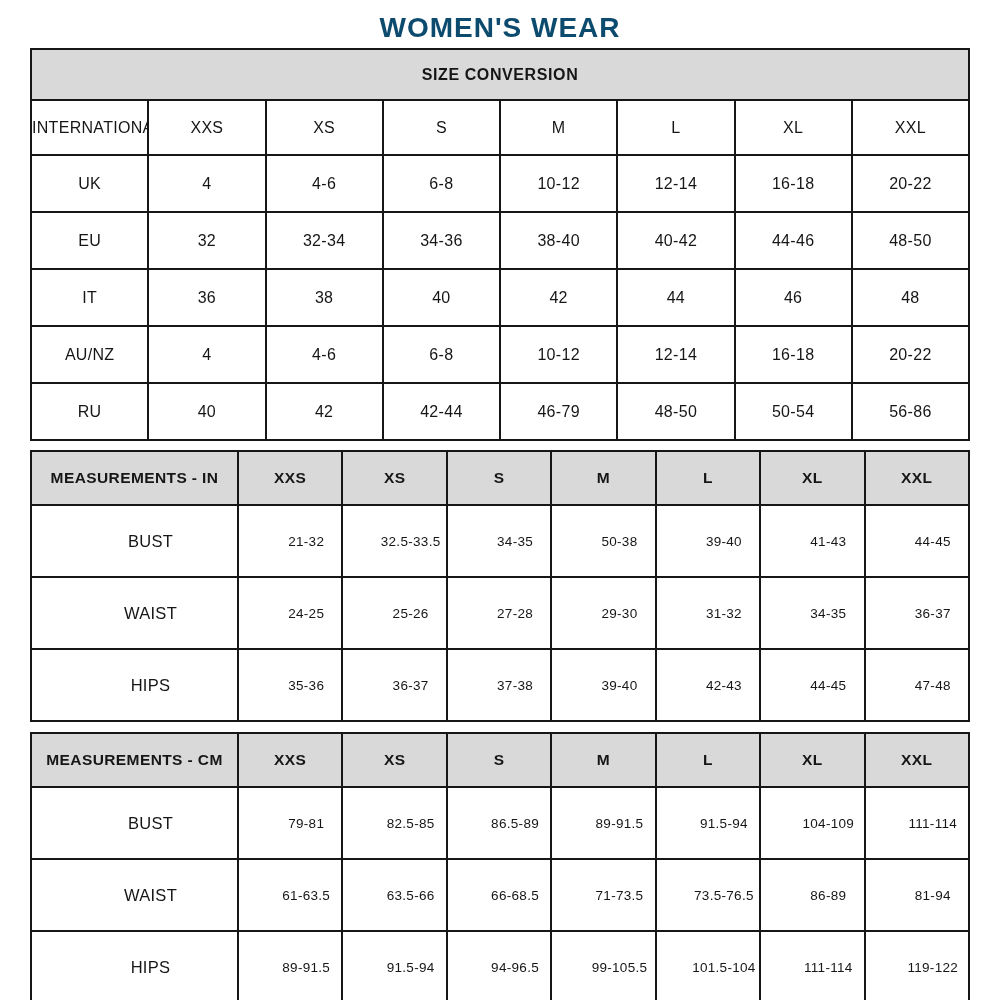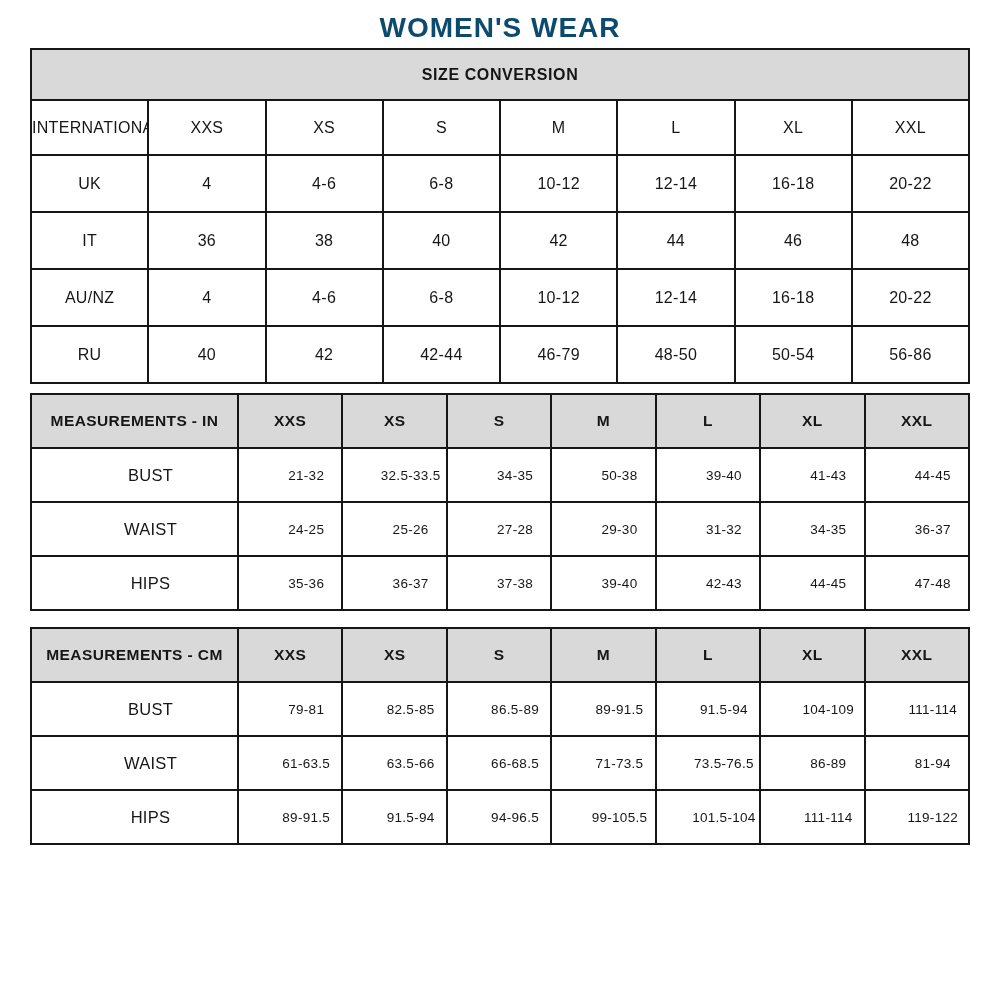--- a/index.html
+++ b/index.html
@@ -51,30 +51,30 @@
     font-size: 16px;
     font-weight: 400;
   }
   .t-conversion td {
     height: 57px;
     font-size: 16px;
     font-weight: 400;
   }
   .t-conversion .label-col { width: 167px; }
   
-  .t-measure { margin-bottom: 16px; }
+  .t-measure { margin-bottom: 10px; }
   .t-measure th {
     background: #d9d9d9;
     height: 54px;
     font-size: 15.5px;
     font-weight: 700;
     letter-spacing: 0.4px;
   }
   .t-measure td {
-    height: 54px;
+    height: 72px;
     font-size: 13.5px;
     font-weight: 400;
     padding-left: 32px;
   }
   .t-measure td.row-label {
     font-size: 16.5px;
   }
   .t-measure .label-col { width: 207px; }
 </style>
 </head>
@@ -105,20 +105,30 @@
           <td class="label-col row-label">UK</td>
           <td>4</td>
           <td>4-6</td>
           <td>6-8</td>
           <td>10-12</td>
           <td>12-14</td>
           <td>16-18</td>
           <td>20-22</td>
         </tr>
         <tr>
+          <td class="label-col row-label">EU</td>
+          <td>32</td>
+          <td>32-34</td>
+          <td>34-36</td>
+          <td>38-40</td>
+          <td>40-42</td>
+          <td>44-46</td>
+          <td>48-50</td>
+        </tr>
+        <tr>
           <td class="label-col row-label">IT</td>
           <td>36</td>
           <td>38</td>
           <td>40</td>
           <td>42</td>
           <td>44</td>
           <td>46</td>
           <td>48</td>
         </tr>
         <tr>

